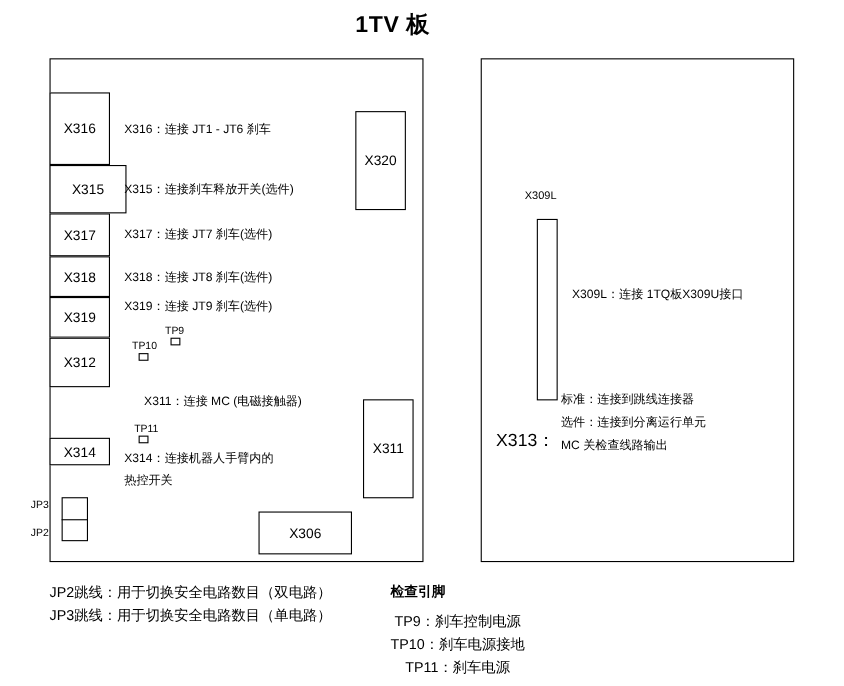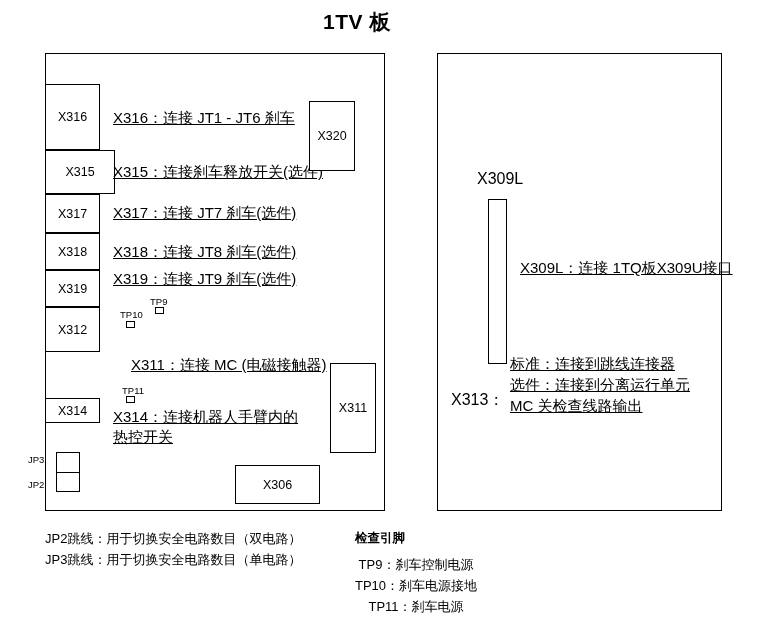--- a/index.html
+++ b/index.html
@@ -57,24 +57,23 @@
     background: #fff;
     box-sizing: border-box;
     display: flex;
     align-items: center;
     justify-content: center;
     font-size: 12.5px;
   }
   
   .lbl {
     position: absolute;
-    font-size: 15px;
+    font-size: 11px;
     line-height: 20px;
     white-space: pre-line;
-    text-decoration: underline;
   }
   .tiny {
     position: absolute;
     font-size: 9.5px;
     line-height: 11px;
   }
   
   .tp-box {
     position: absolute;
     border: 1.2px solid #000;
@@ -125,40 +124,40 @@
 
   <div class="lbl" style="left:113px; top:108px;">X316：连接 JT1 - JT6 刹车</div>
   <div class="lbl" style="left:113px; top:162px;">X315：连接刹车释放开关(选件)</div>
   <div class="lbl" style="left:113px; top:203px;">X317：连接 JT7 刹车(选件)</div>
   <div class="lbl" style="left:113px; top:242px;">X318：连接 JT8 刹车(选件)</div>
   <div class="lbl" style="left:113px; top:269px;">X319：连接 JT9 刹车(选件)</div>
   <div class="lbl" style="left:131px; top:355px;">X311：连接 MC (电磁接触器)</div>
   <div class="lbl" style="left:113px; top:407px;">X314：连接机器人手臂内的
 热控开关</div>
 
-  <div class="conn" style="left:309px; top:101px; width:46px; height:70px;">X320</div>
+  <div class="conn" style="left:323px; top:101px; width:46px; height:90px;">X320</div>
   <div class="conn" style="left:330px; top:363px; width:46px; height:90px;">X311</div>
   <div class="conn" style="left:235px; top:465px; width:85px; height:39px;">X306</div>
 
 
   <div class="tiny" style="left:150px; top:296px;">TP9</div>
   <div class="tiny" style="left:120px; top:309px;">TP10</div>
   <div class="tp-box" style="left:126px; top:321px;"></div>
   <div class="tp-box" style="left:155px; top:307px;"></div>
   <div class="tiny" style="left:122px; top:385px;">TP11</div>
   <div class="tp-box" style="left:126px; top:396px;"></div>
 
   <div class="jp" style="left:28px; top:455px;text-align:center;">JP3</div>
   <div class="jp" style="left:28px; top:480px;">JP2</div>
   <div style="position:absolute; left:56px; top:452px; width:24px; height:40px; border:1.3px solid #000; box-sizing:border-box;"></div>
   <div style="position:absolute; left:56px; top:472px; width:24px; height:0; border-top:1.3px solid #000;"></div>
 
   <div class="panel right-panel"></div>
 
-  <div class="tiny" style="left:477px; top:173px; font-size:16px;">X309L</div>
+  <div class="tiny" style="left:477px; top:173px; font-size:10px;">X309L</div>
   <div style="position:absolute; left:488px; top:199px; width:19px; height:165px; border:1.5px solid #000; background:#fff; box-sizing:border-box;"></div>
 
   <div class="lbl" style="left:520px; top:258px;">X309L：连接 1TQ板X309U接口</div>
 
   <div class="x313-label" style="left:451px; top:390px;">X313：</div>
   <div class="lbl" style="left:510px; top:353px; line-height:21px;">标准：连接到跳线连接器
 选件：连接到分离运行单元
 MC 关检查线路输出</div>
 
   <div class="footer" style="left:45px; top:528px;">JP2跳线：用于切换安全电路数目（双电路）

